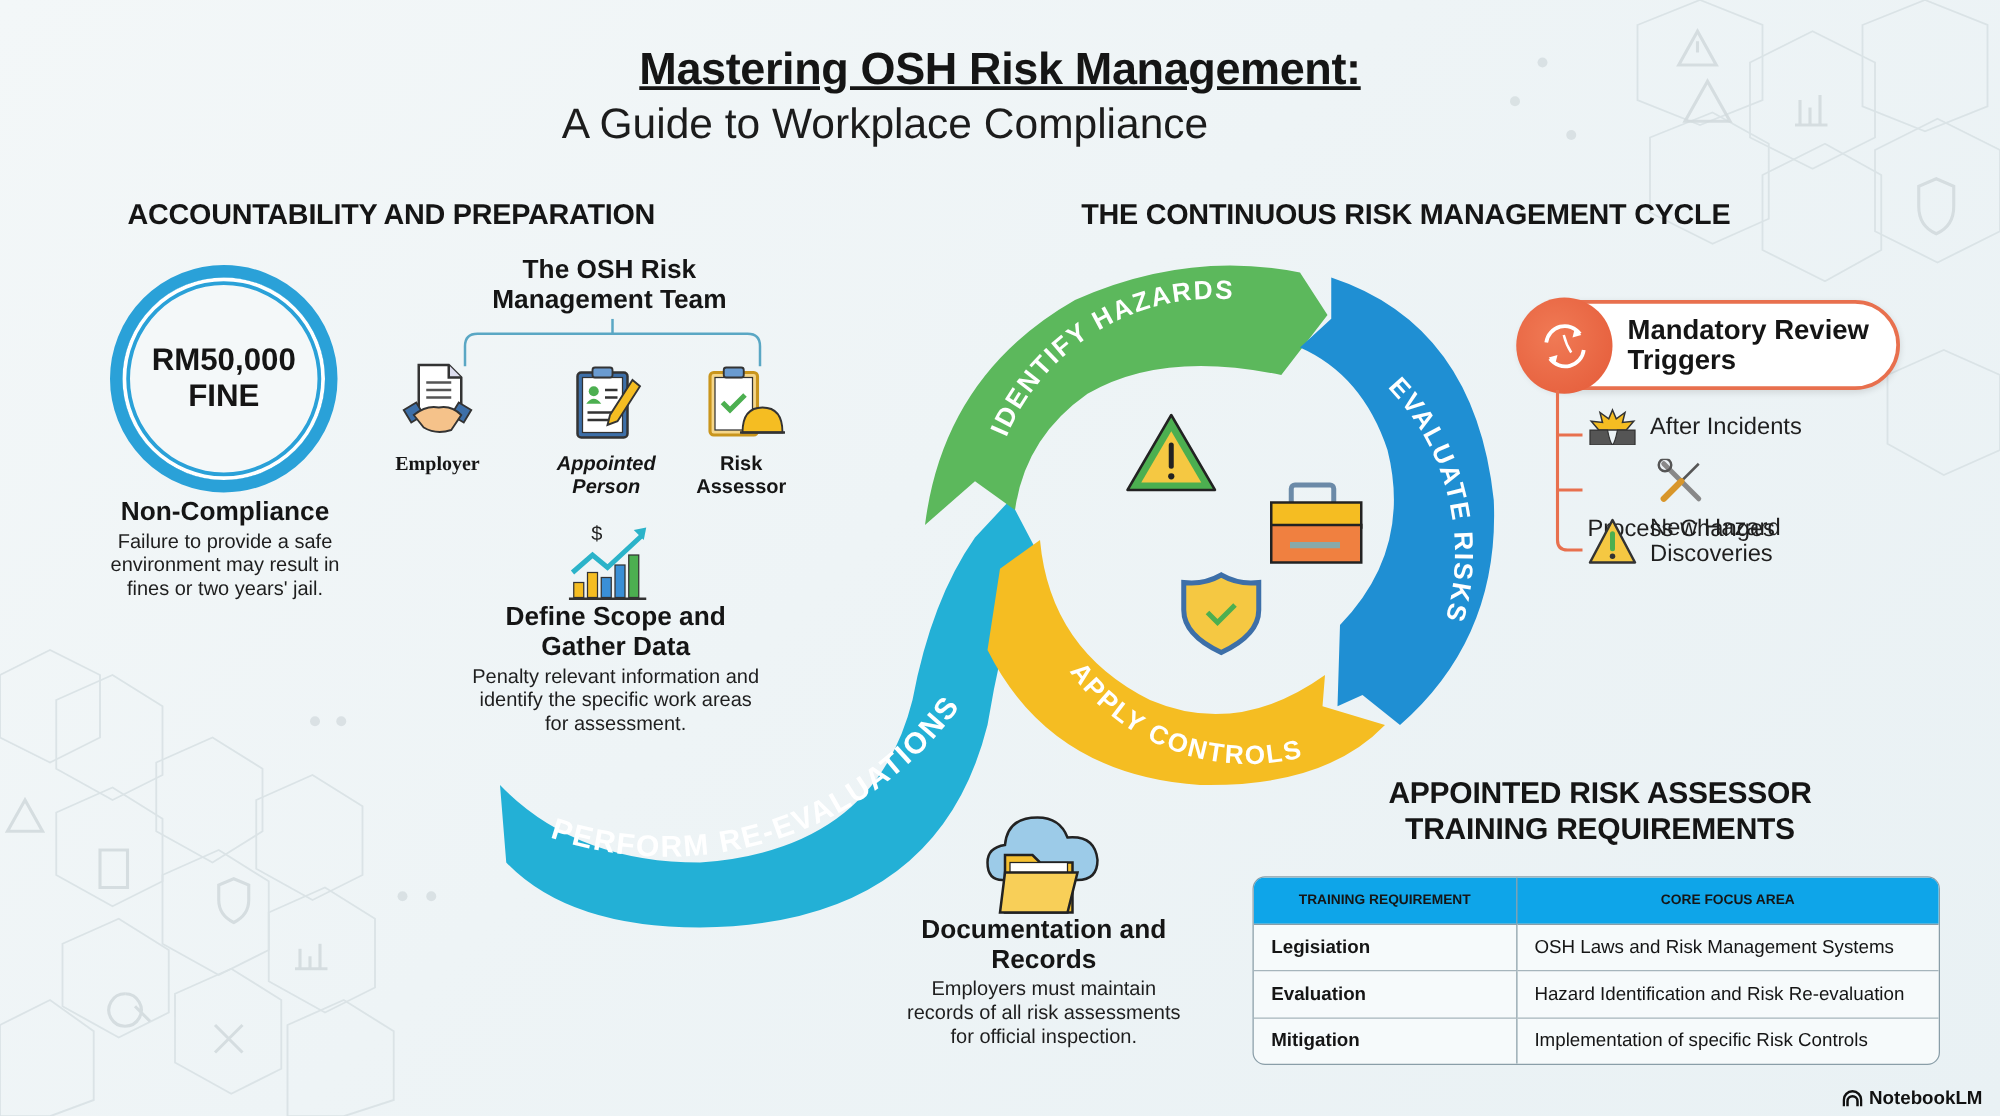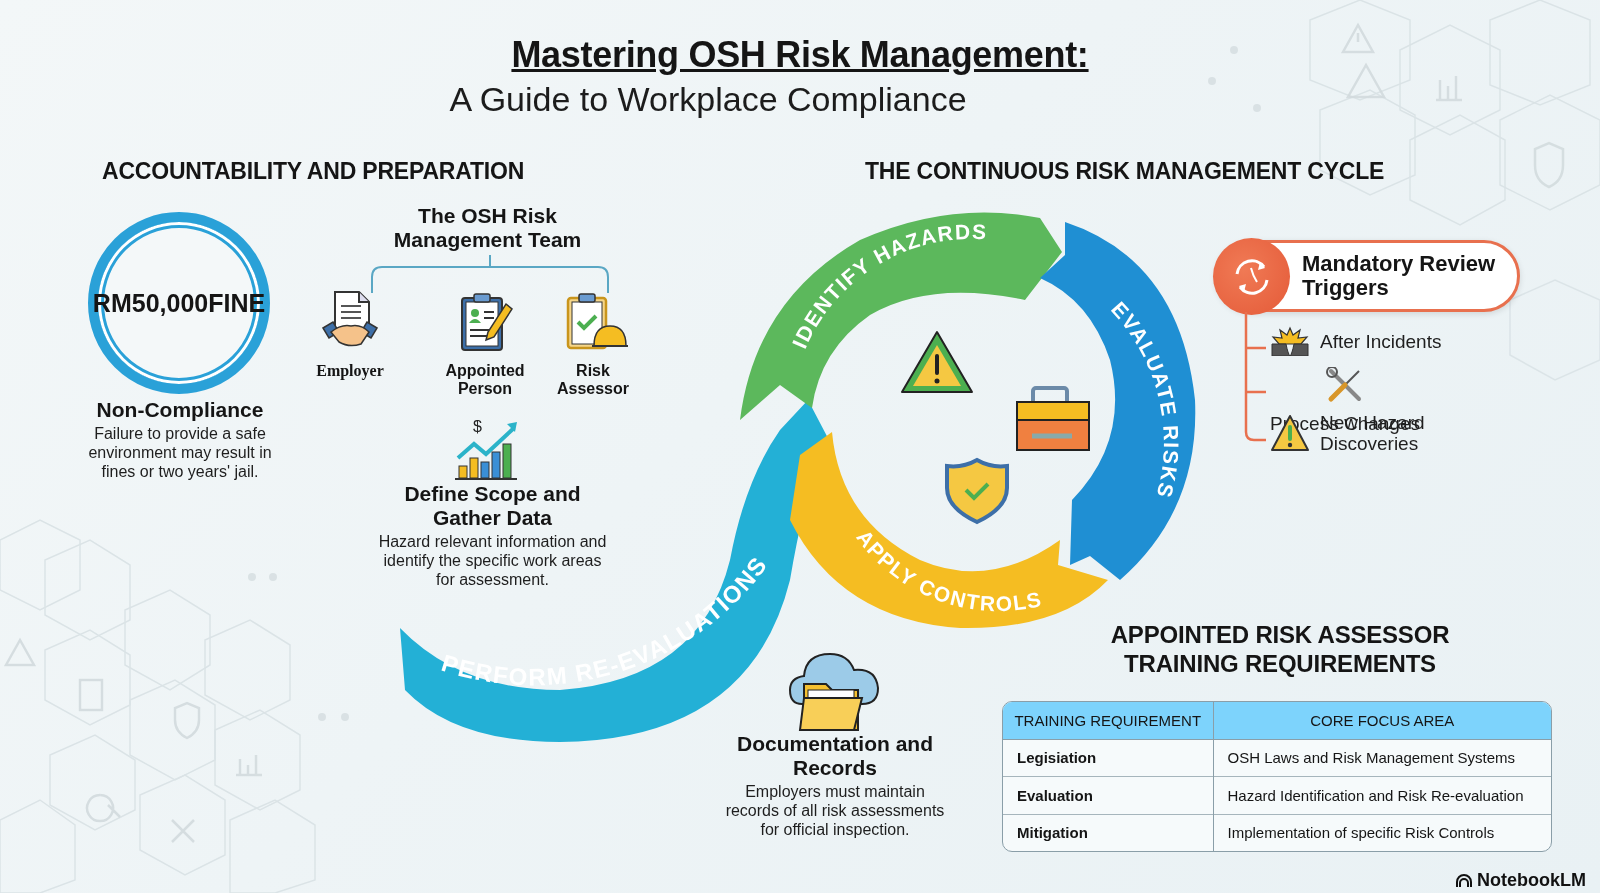--- a/index.html
+++ b/index.html
@@ -11,35 +11,35 @@
     position:relative;
   }
   .bg-hex{position:absolute;inset:0;pointer-events:none;}
   .abs{position:absolute;}
   .center{text-align:center;}
   .title-main{left:0;width:1600px;top:34px;font-size:36px;font-weight:700;text-align:center;letter-spacing:-0.3px;text-decoration:underline;}
   .title-sub{left:0;width:1416px;top:80px;font-size:34px;font-weight:400;text-align:center;color:#1c1c1c;}
   .section-h{font-size:23px;font-weight:700;letter-spacing:-0.2px;white-space:nowrap;}
   .h3{font-size:21px;font-weight:700;line-height:24px;}
   .body-t{font-size:16px;line-height:19px;color:#1e1e1e;}
-  .fine-ring{left:88px;top:212px;width:182px;height:182px;border-radius:50%;border:10px solid #2aa1d8;box-shadow:inset 0 0 0 3px #fff,inset 0 0 0 6px #2aa1d8;display:flex;flex-direction:row;align-items:center;justify-content:center;background:#f4f8f9;}
+  .fine-ring{left:88px;top:212px;width:182px;height:182px;border-radius:50%;border:10px solid #2aa1d8;box-shadow:inset 0 0 0 3px #fff,inset 0 0 0 6px #2aa1d8;display:flex;flex-direction:column;align-items:center;justify-content:center;background:#f4f8f9;}
   .fine-ring span{font-size:25px;font-weight:700;line-height:29px;}
   .team-icon{width:70px;height:70px;}
   .team-label{font-size:16px;font-weight:700;line-height:18px;text-align:center;}
   .trig-box{left:1215px;top:240px;width:305px;height:72px;border-radius:36px;border:3px solid #e8704e;background:#fff;box-shadow:0 2px 6px rgba(0,0,0,.12);}
   .trig-circle{left:1213px;top:238px;width:77px;height:77px;border-radius:50%;background:radial-gradient(circle at 40% 40%,#f07a55,#e45a38);display:flex;align-items:center;justify-content:center;}
   .trig-title{left:1302px;top:252px;font-size:22px;font-weight:700;line-height:24px;}
   .trig-item{font-size:19px;line-height:21px;color:#1f1f1f;}
   .table-wrap{left:1002px;top:701px;width:550px;height:151px;border:1.5px solid #8a9ea8;border-radius:10px;overflow:hidden;background:#f6fafb;}
   table{width:100%;height:100%;border-collapse:collapse;}
-  th{background:#7dd3fc;font-size:15px;font-weight:400;height:37px;border-bottom:1.5px solid #8a9ea8;}
+  th{background:#0ea5e9;font-size:11px;font-weight:700;height:37px;border-bottom:1.5px solid #8a9ea8;}
   td{font-size:15px;border-top:1px solid #a6b5bc;padding-left:14px;}
   th+th,td+td{border-left:1.5px solid #8a9ea8;}
   td.req{font-weight:700;width:210px;}
-  .brand{right:14px;top:870px;font-size:18px;font-weight:700;display:flex;align-items:center;gap:5px;color:#111;}
+  .brand{right:14px;top:870px;font-size:15px;font-weight:700;display:flex;align-items:center;gap:5px;color:#111;}
 </style>
 </head>
 <body>
 
 <svg class="bg-hex" width="1600" height="893" viewBox="0 0 1600 893">
   <g fill="none" stroke="#d9e2e5" stroke-width="1.5" opacity="0.9">
     <path d="M0,540 L40,520 80,540 80,590 40,610 0,590Z"></path>
     <path d="M45,560 L90,540 130,565 130,620 90,640 45,615Z"></path>
     <path d="M125,610 L170,590 210,615 210,665 170,690 125,665Z"></path>
     <path d="M45,650 L90,630 130,655 130,705 90,725 45,700Z"></path>
@@ -110,21 +110,21 @@
   <svg class="team-icon" viewBox="0 0 70 70">
     <path d="M20,4 h24 l10,10 v32 h-34z" fill="#fff" stroke="#333" stroke-width="2"></path>
     <path d="M44,4 v10 h10" fill="#dde" stroke="#333" stroke-width="2"></path>
     <path d="M26,18 h20 M26,24 h20 M26,30 h20" stroke="#555" stroke-width="2"></path>
     <path d="M8,40 l10,-6 l6,10 l-10,6z" fill="#3d6fa8" stroke="#333" stroke-width="1.5"></path>
     <path d="M62,40 l-10,-6 l-6,10 l10,6z" fill="#3d6fa8" stroke="#333" stroke-width="1.5"></path>
     <path d="M16,44 q10,-8 20,-6 q10,-2 18,6 l-8,12 q-12,4 -22,-2z" fill="#f5c28a" stroke="#333" stroke-width="1.5"></path>
   </svg>
   <div class="team-label">Employer</div>
 </div>
-<div class="abs" style="left:440px;top:288px;width:90px;text-align:center;">
+<div class="abs" style="left:440px;top:288px;width:90px;text-align:center;font-style:italic;">
   <svg class="team-icon" viewBox="0 0 70 70">
     <rect x="12" y="10" width="40" height="52" rx="3" fill="#3d6fa8" stroke="#333" stroke-width="2"></rect>
     <rect x="16" y="14" width="32" height="44" fill="#fff" stroke="#333" stroke-width="1"></rect>
     <rect x="24" y="6" width="16" height="8" rx="2" fill="#6a9bd0" stroke="#333" stroke-width="1.5"></rect>
     <circle cx="25" cy="25" r="4" fill="#4caf50"></circle>
     <path d="M19,35 q6,-8 12,0z" fill="#4caf50"></path>
     <path d="M34,24 h10 M34,30 h10 M20,42 h22 M20,48 h22" stroke="#333" stroke-width="2"></path>
     <path d="M56,16 l6,5 l-18,28 l-8,3 l2,-8z" fill="#f5bd22" stroke="#333" stroke-width="1.5"></path>
   </svg>
   <div class="team-label">Appointed</div>
@@ -150,21 +150,21 @@
   <rect x="4" y="48" width="8" height="12" fill="#f5bd22" stroke="#333" stroke-width="1"></rect>
   <rect x="15" y="40" width="8" height="20" fill="#f5bd22" stroke="#333" stroke-width="1"></rect>
   <rect x="26" y="44" width="8" height="16" fill="#3a8fd6" stroke="#333" stroke-width="1"></rect>
   <rect x="37" y="34" width="8" height="26" fill="#3a8fd6" stroke="#333" stroke-width="1"></rect>
   <rect x="48" y="26" width="8" height="34" fill="#4caf50" stroke="#333" stroke-width="1"></rect>
   <path d="M0,61 h62" stroke="#333" stroke-width="2"></path>
 </svg>
 <div class="abs center" style="left:350px;top:482px;width:285px;">
   <div class="h3">Define Scope and</div>
   <div class="h3">Gather Data</div>
-  <div class="body-t" style="margin-top:2px;">Hazard relevant information and</div>
+  <div class="body-t" style="margin-top:2px;">Penalty relevant information and</div>
   <div class="body-t">identify the specific work areas</div>
   <div class="body-t">for assessment.</div>
 </div>
 
 <div class="abs section-h" style="left:865px;top:158px;">THE CONTINUOUS RISK MANAGEMENT CYCLE</div>
 
 <svg class="abs" style="left:0;top:0;" width="1600" height="893">
   <defs>
     <path id="arcGreen" d="M805,350 A180,180 0 0,1 990,240"></path>
     <path id="arcBlue" d="M1110,310 A190,190 0 0,1 1155,500"></path>

